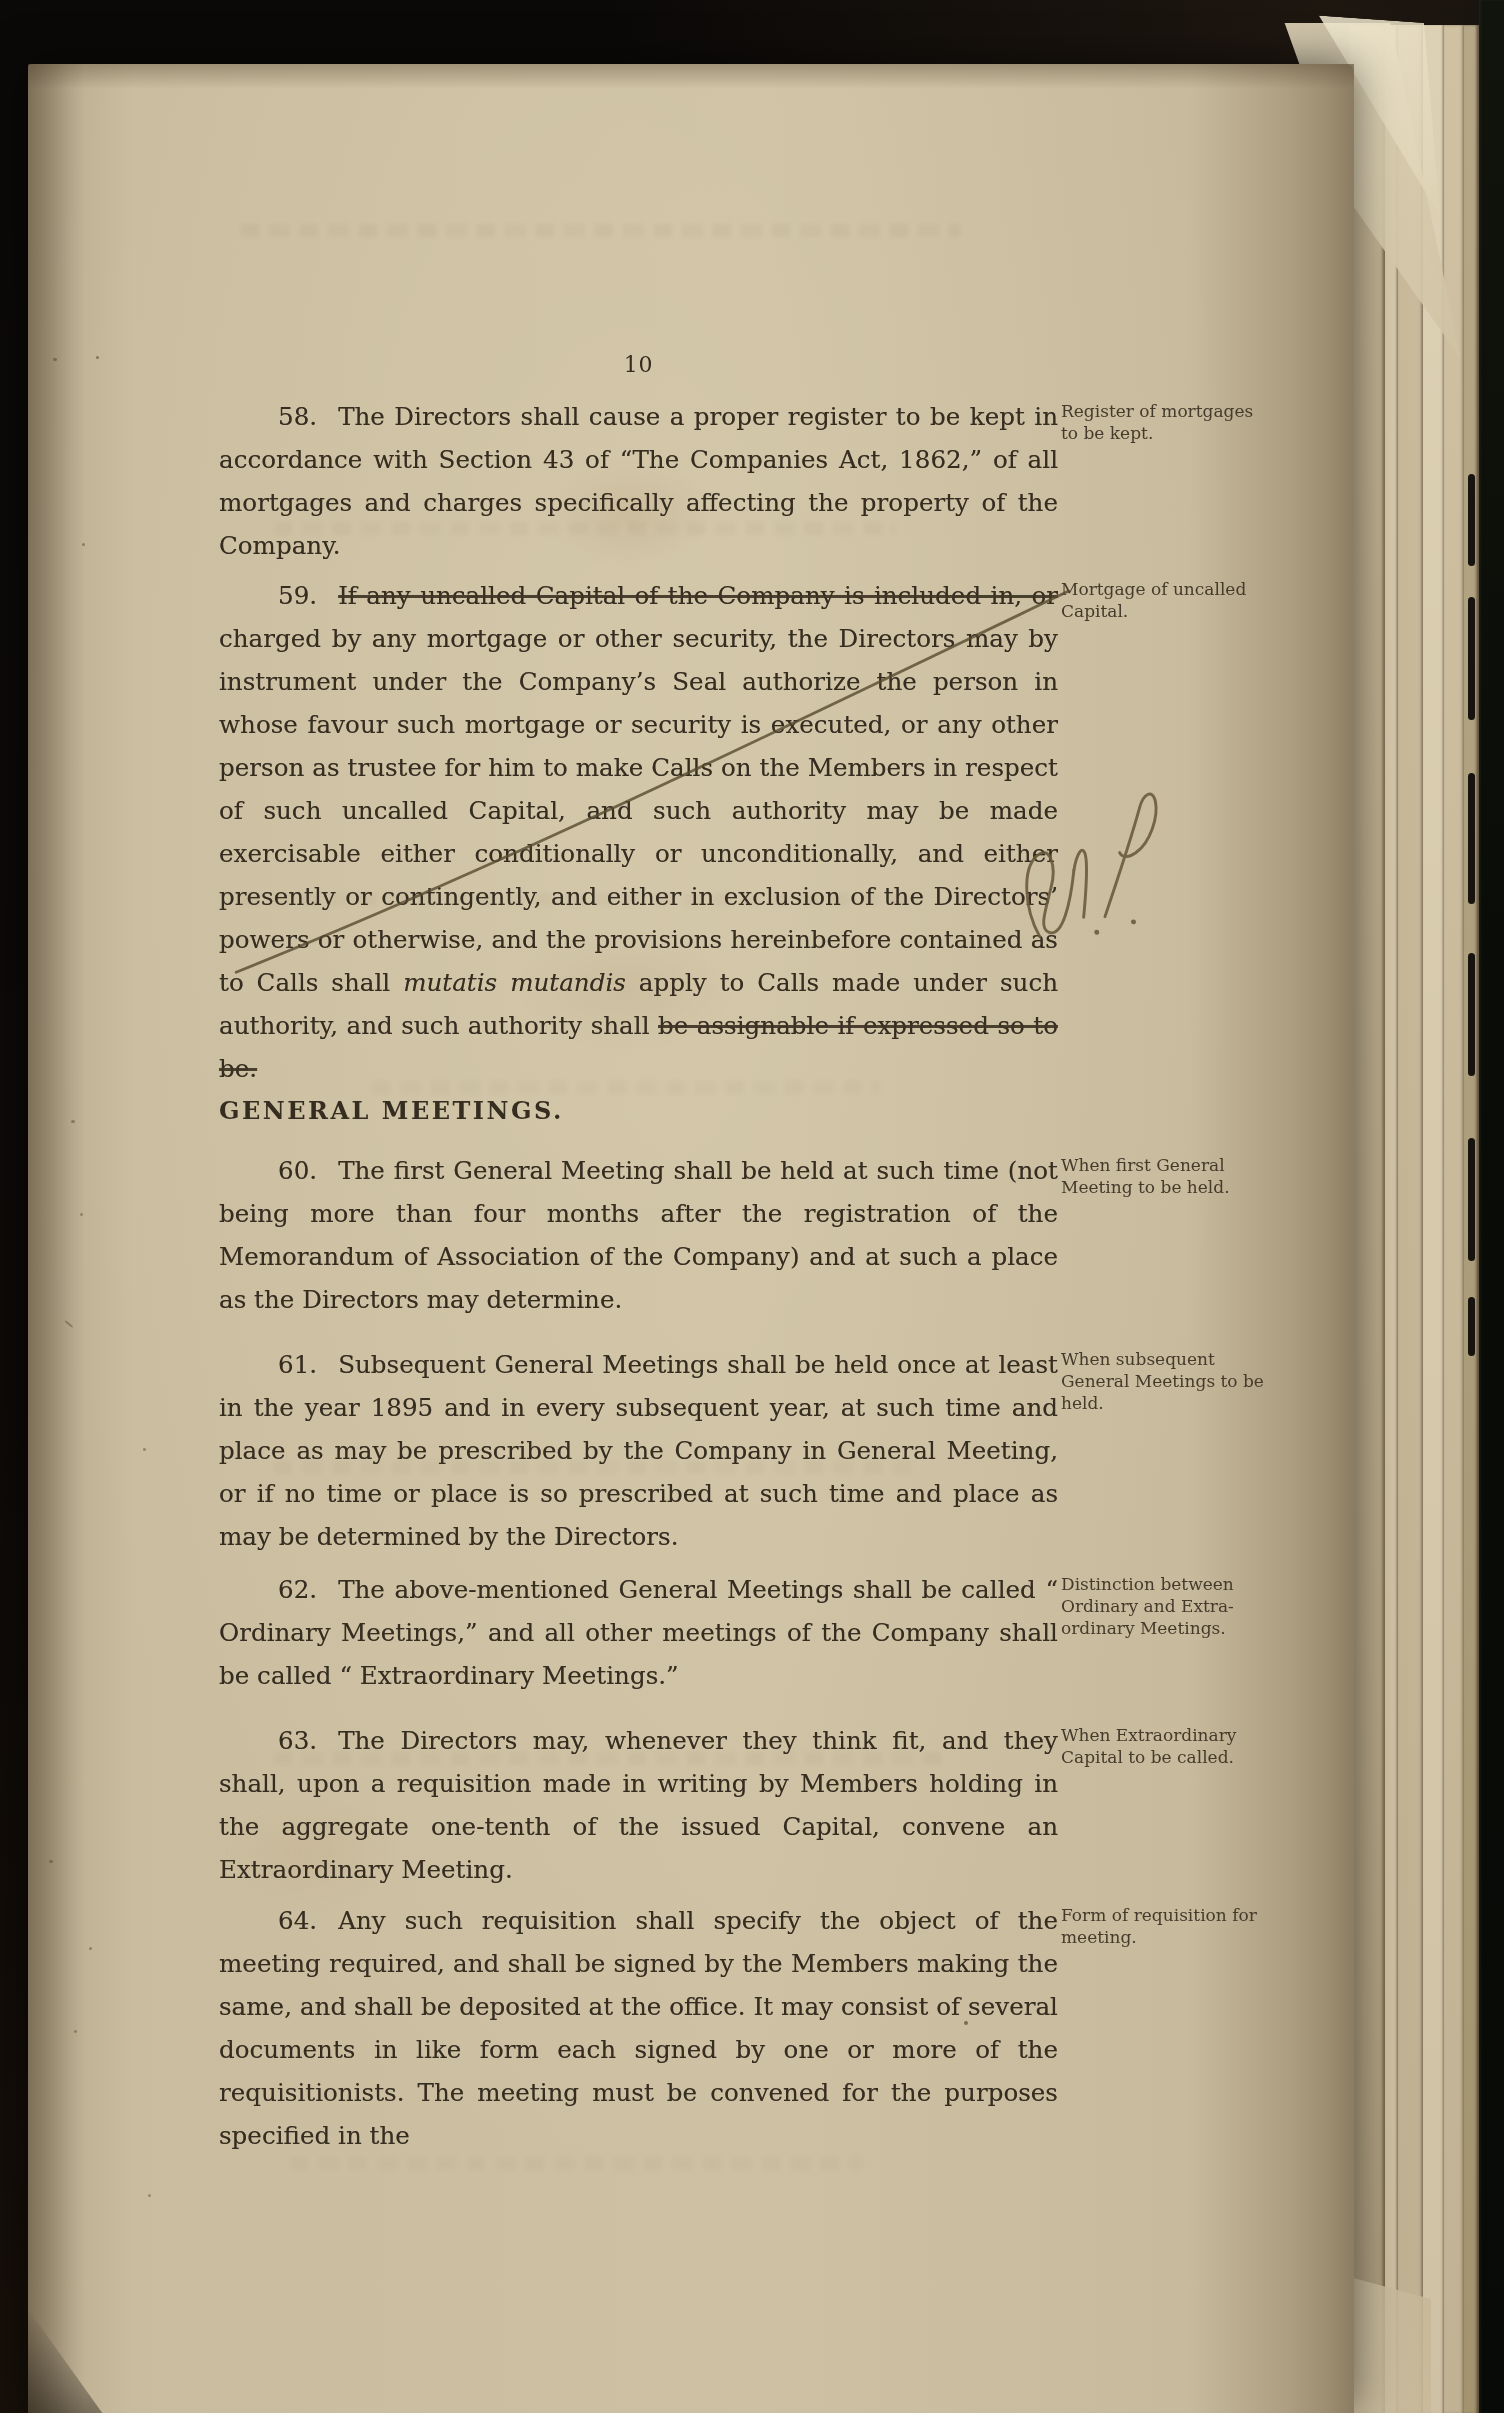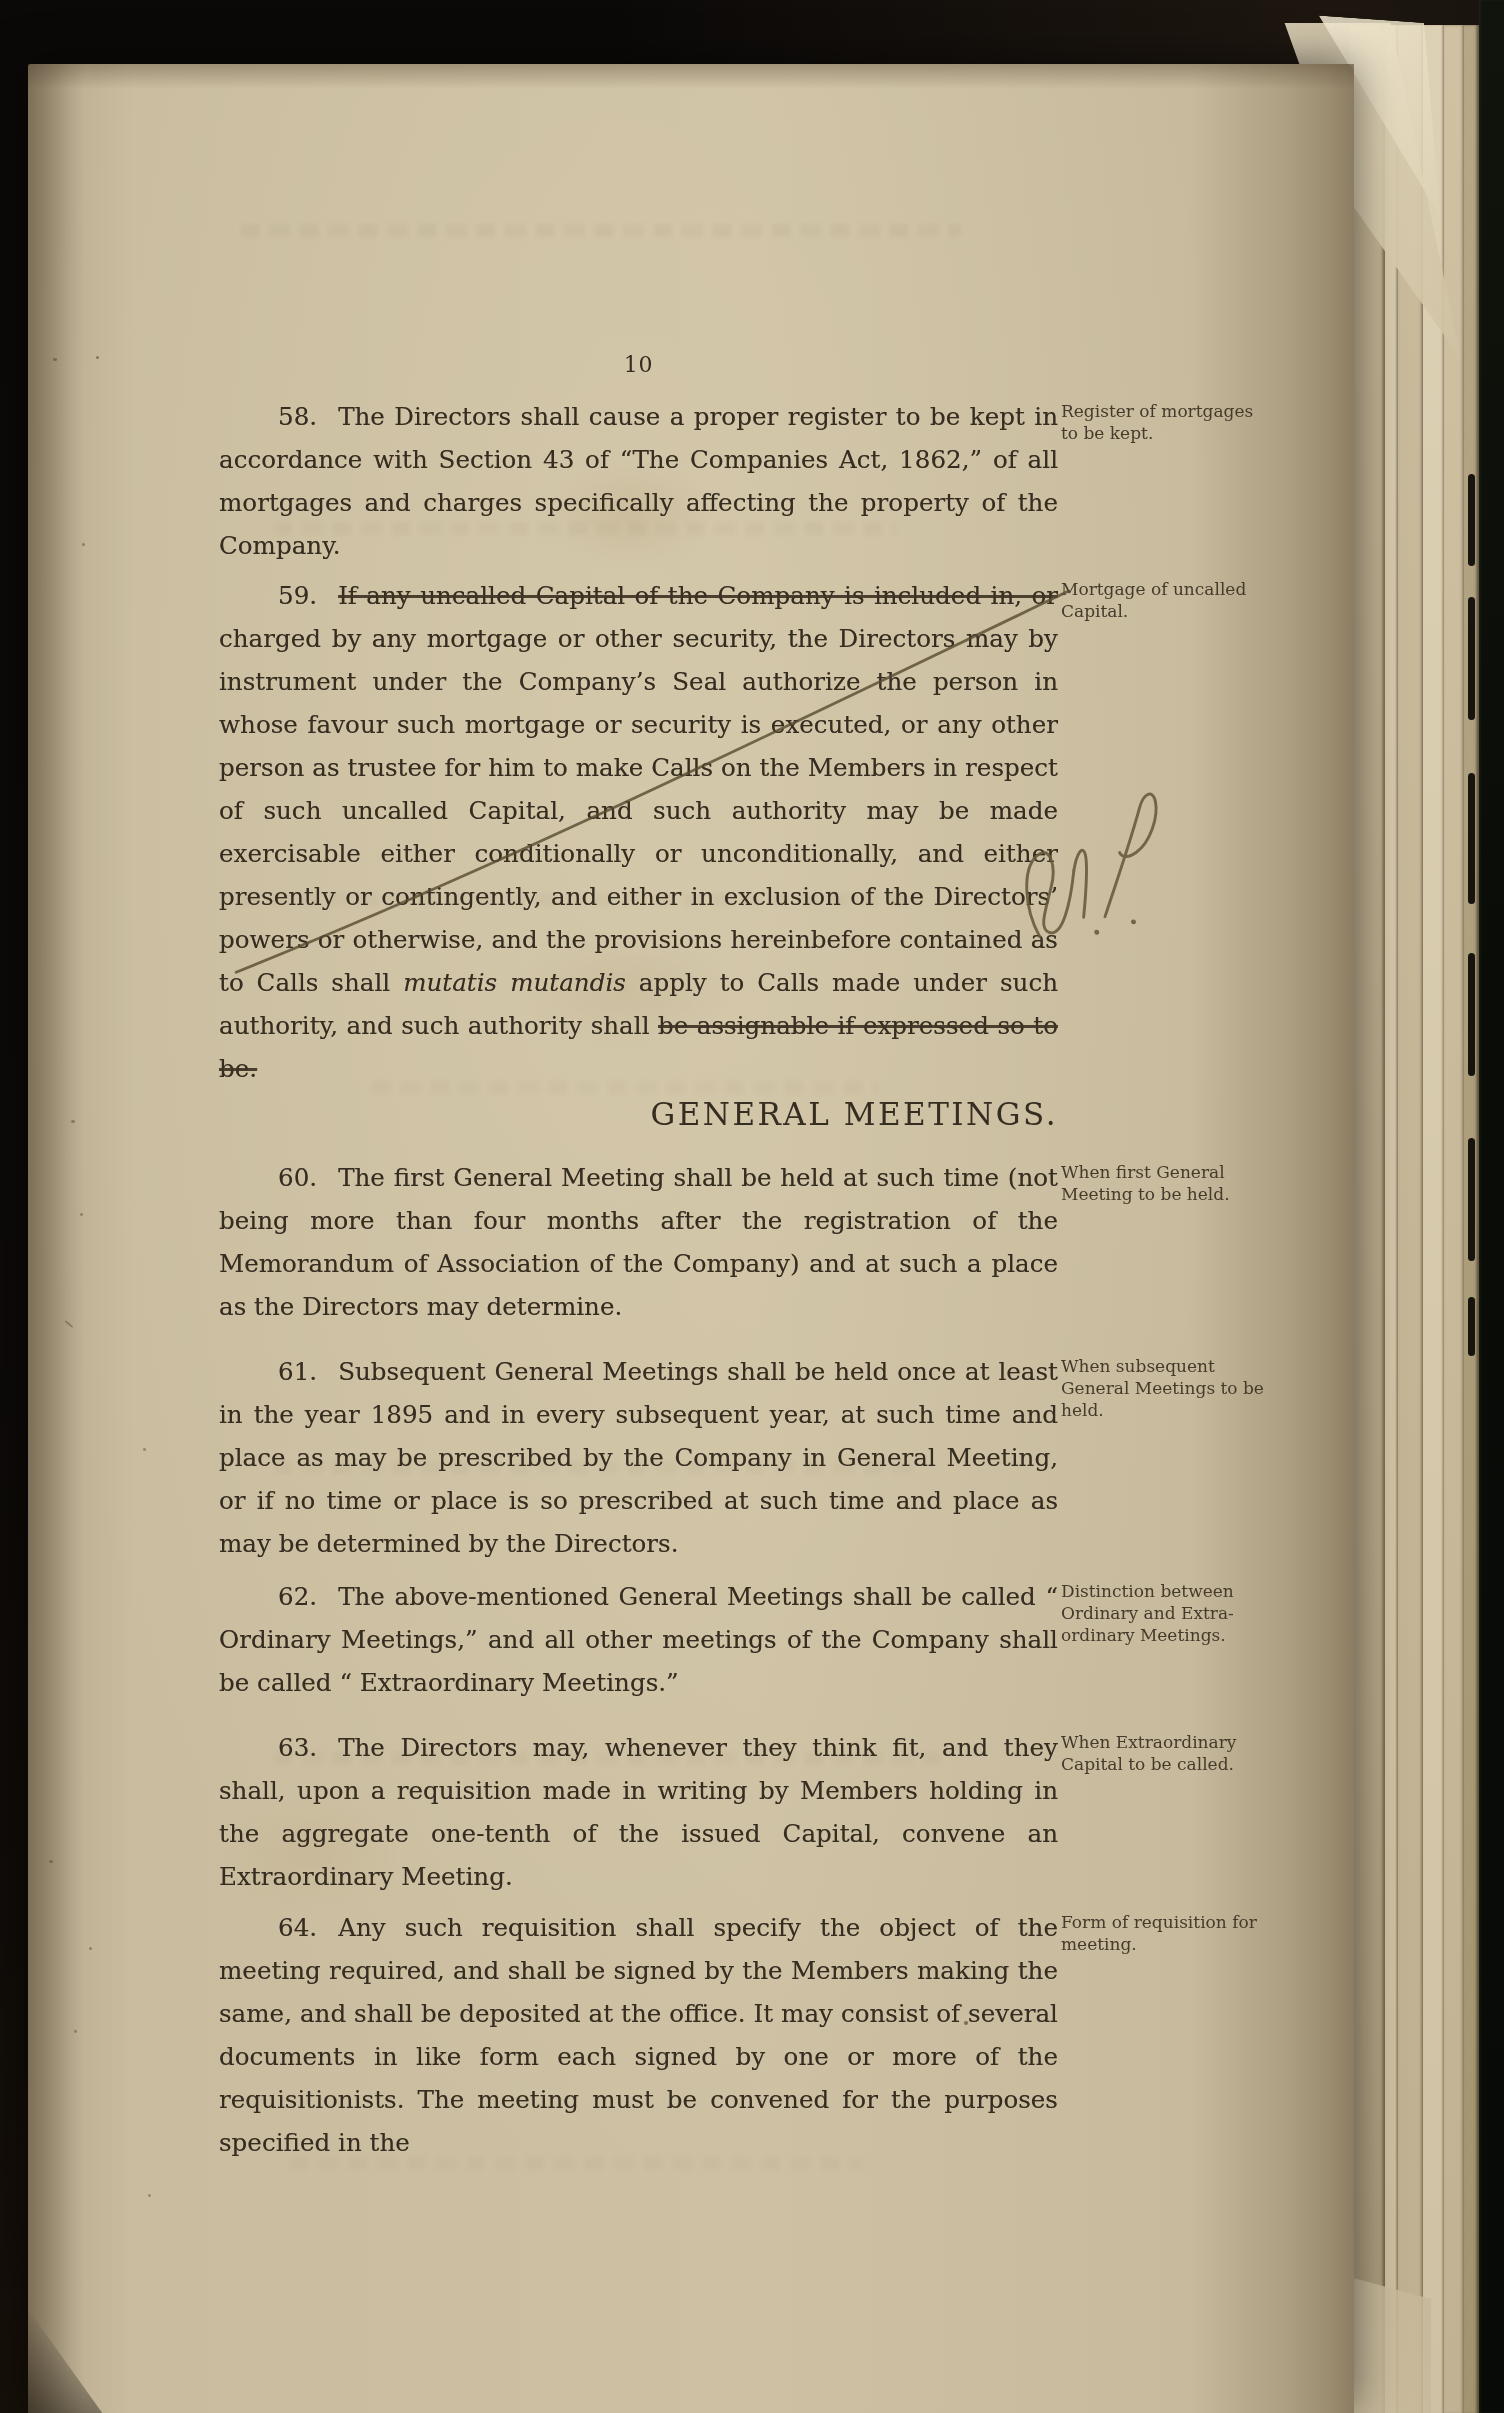--- a/index.html
+++ b/index.html
@@ -69,22 +69,22 @@
   
   .textcol{position:absolute;inset:0;font-family:"DejaVu Serif",serif;color:#362d21;}
   .page-number{margin:288px 0 0 191px;width:839px;text-align:center;
     font-size:22px;letter-spacing:0.8px;}
   .sec{position:relative;width:100%;}
   .body{margin:0 0 0 191px;width:839px;text-align:justify;text-indent:59px;
     font-size:24.6px;line-height:43px;text-shadow:0 0 0.4px rgba(54,45,33,.45);}
   .num{padding-right:21px;}
   .note{position:absolute;left:1033px;top:4.9px;width:211px;
     font-size:17px;line-height:22px;color:#453b2c;}
-  .heading{margin:6.5px 0 0 191px;width:839px;text-align:right;
-    font-size:31px;font-weight:400;letter-spacing:2.5px;color:#362d21;}
+  .heading{margin:6.5px 0 0 191px;width:839px;text-align:left;
+    font-size:24px;font-weight:700;letter-spacing:2.5px;color:#362d21;}
   [data-name="sections-top"] .sec:nth-child(1){margin-top:18px;}
   [data-name="sections-top"] .sec:nth-child(2){margin-top:6.5px;}
   [data-name="sections-bottom"] .sec:nth-child(1){margin-top:24px;}
   [data-name="sections-bottom"] .sec:nth-child(2){margin-top:22px;}
   [data-name="sections-bottom"] .sec:nth-child(3){margin-top:10px;}
   [data-name="sections-bottom"] .sec:nth-child(4){margin-top:22px;}
   [data-name="sections-bottom"] .sec:nth-child(5){margin-top:8.2px;}
   .struck{text-decoration:line-through;text-decoration-thickness:3.3px;text-decoration-color:rgba(64,53,36,.85);}
   .em{font-style:italic;}
 

